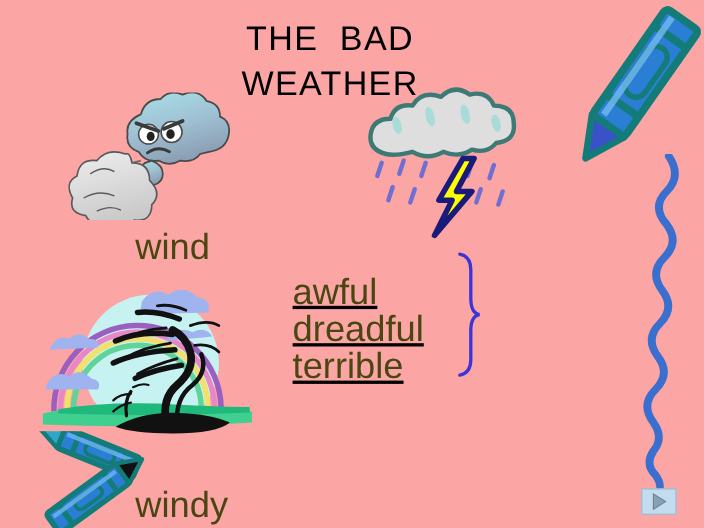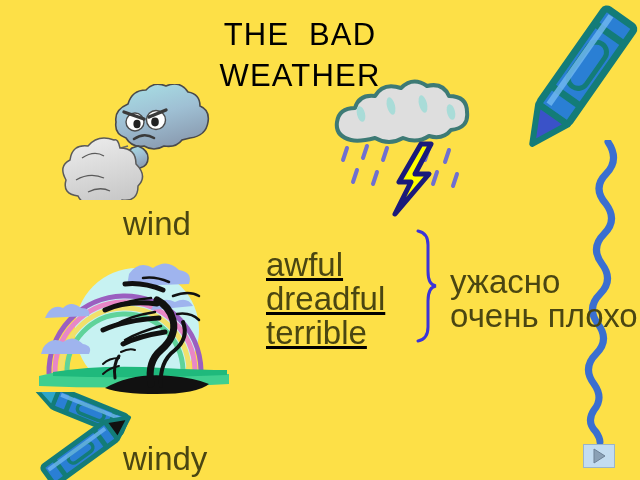--- a/index.html
+++ b/index.html
@@ -4,21 +4,21 @@
 <style>
   html, body {
     margin: 0;
     padding: 0;
     background: #ffffff;
   }
   #slide {
     position: relative;
     width: 640px;
     height: 480px;
-    background: #fde047;
+    background: #fca5a5;
     overflow: hidden;
     font-family: "Liberation Sans", sans-serif;
   }
 
   
   #title {
     position: absolute;
     left: 150px;
     top: 14px;
     width: 300px;
@@ -279,24 +279,20 @@
   <div id="english-words">
     <div class="vocab-line">awful</div>
     <div class="vocab-line">dreadful</div>
     <div class="vocab-line">terrible</div>
   </div>
 
   <svg id="brace" viewBox="0 0 30 114">
     <path d="M6 2 q10 2 10 14 l0 26 q0 14 8 15 q-8 1 -8 15 l0 26 q0 12 -10 14" fill="none" stroke="#3b34d9" stroke-width="3" stroke-linecap="round"></path>
   </svg>
 
-  <div id="russian-words">
-    <div class="vocab-line">ужасно</div>
-    <div class="vocab-line">очень плохо</div>
-  </div>
 
   <div id="nav-next">
     <svg width="30" height="22" viewBox="0 0 30 22">
       <path d="M10 4 L21 11 L10 18 Z" fill="#8aa0b5" stroke="#6c8196" stroke-width="1"></path>
     </svg>
   </div>
 
 </div>
 
 </body></html>

